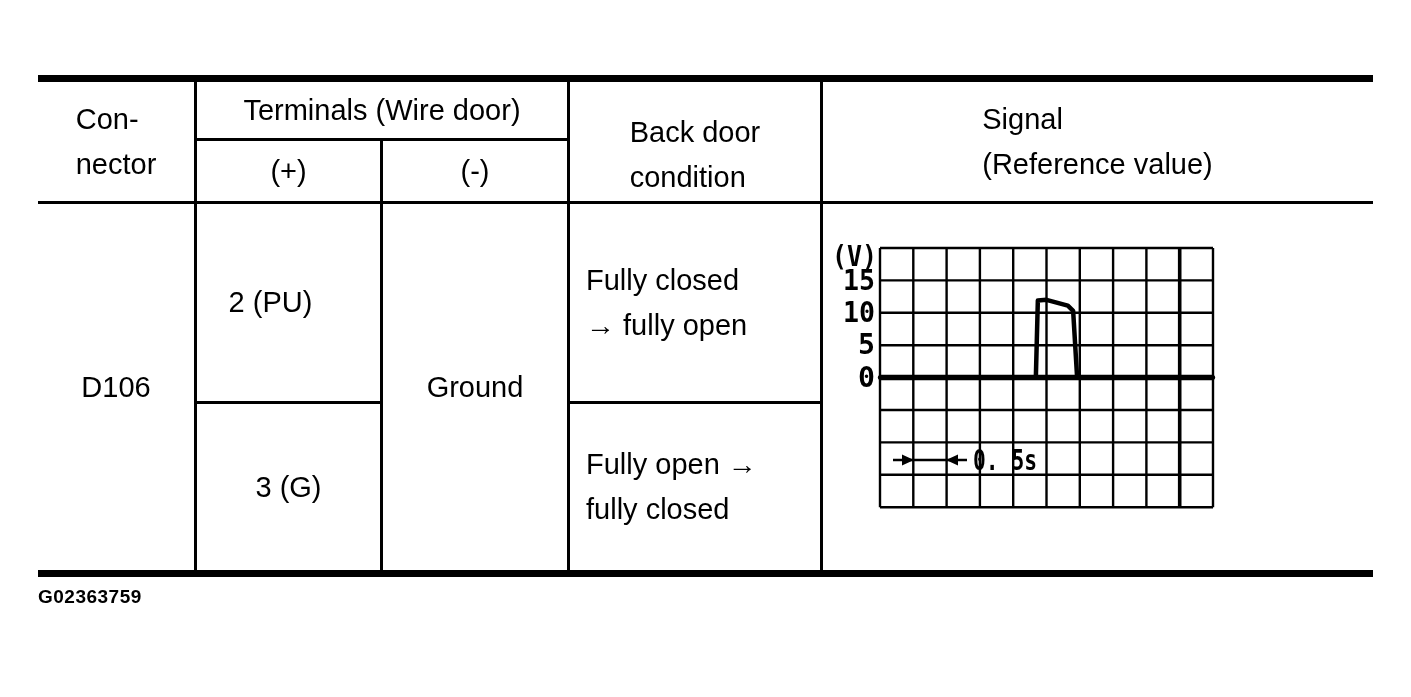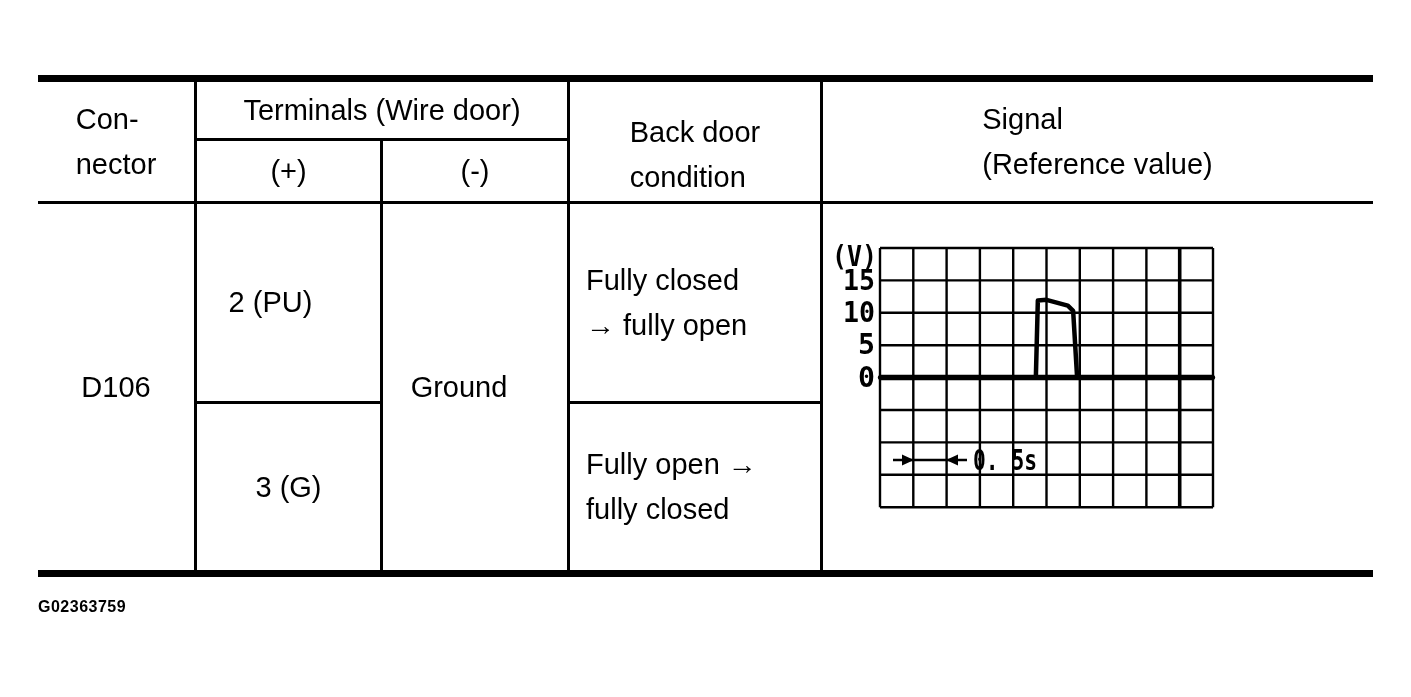--- a/index.html
+++ b/index.html
@@ -2,21 +2,21 @@
 <html><head>
 <meta charset="utf-8">
 <style>
   html,body{margin:0;padding:0;background:#ffffff;}
   body{width:1411px;height:697px;position:relative;overflow:hidden;
        font-family:"Liberation Sans",sans-serif;color:#000;}
   .hline,.vline{position:absolute;background:#000;}
   .cell{position:absolute;display:flex;align-items:center;justify-content:center;
         font-size:29px;line-height:1.55;white-space:pre-line;}
   .cell.left{justify-content:flex-start;text-align:left;padding-left:16px;box-sizing:border-box;}
-  .figid{position:absolute;font-size:16px;font-weight:bold;letter-spacing:.5px;margin-top:12px;}
+  .figid{position:absolute;font-size:19px;font-weight:bold;letter-spacing:.5px;}
   #scope{position:absolute;left:830px;top:232px;}
   #scope text{font-family:"DejaVu Sans Mono",monospace;font-weight:bold;fill:#000;}
 </style>
 </head>
 <body>
 
 <div class="hline" style="left:38px;top:75px;width:1335px;height:7px"></div>
 <div class="hline" style="left:194px;top:138px;width:376px;height:3px"></div>
 <div class="hline" style="left:38px;top:201px;width:1335px;height:3px"></div>
 <div class="hline" style="left:194px;top:401px;width:189px;height:3px"></div>
@@ -34,21 +34,21 @@
 <div class="cell" style="left:197px;top:141px;width:183px;height:60px">(+)</div>
 <div class="cell" style="left:383px;top:141px;width:184px;height:60px">(-)</div>
 <div class="cell" style="left:570px;top:82px;width:250px;height:145px">Back door
 condition</div>
 <div class="cell" style="left:823px;top:82px;width:549px;height:119px">Signal
 (Reference value)</div>
 
 <div class="cell" style="left:38px;top:204px;width:156px;height:366px">D106</div>
 <div class="cell" style="left:197px;top:204px;width:147px;height:197px">2 (PU)</div>
 <div class="cell" style="left:197px;top:404px;width:183px;height:166px">3 (G)</div>
-<div class="cell" style="left:367px;top:204px;width:184px;height:366px">Ground</div>
+<div class="cell" style="left:383px;top:204px;width:184px;height:366px">Ground</div>
 <div class="cell left" style="left:570px;top:204px;width:250px;height:197px">Fully closed
 → fully open</div>
 <div class="cell left" style="left:570px;top:404px;width:250px;height:166px">Fully open →
 fully closed</div>
 
 <svg id="scope" width="392" height="286" viewBox="0 0 392 286">
   <g id="grid-lines">
       <line x1="50" x2="50" y1="16" y2="275.2" stroke="#000" stroke-width="2.4"></line>
       <line x1="83.3" x2="83.3" y1="16" y2="275.2" stroke="#000" stroke-width="2.4"></line>
       <line x1="116.6" x2="116.6" y1="16" y2="275.2" stroke="#000" stroke-width="2.4"></line>

